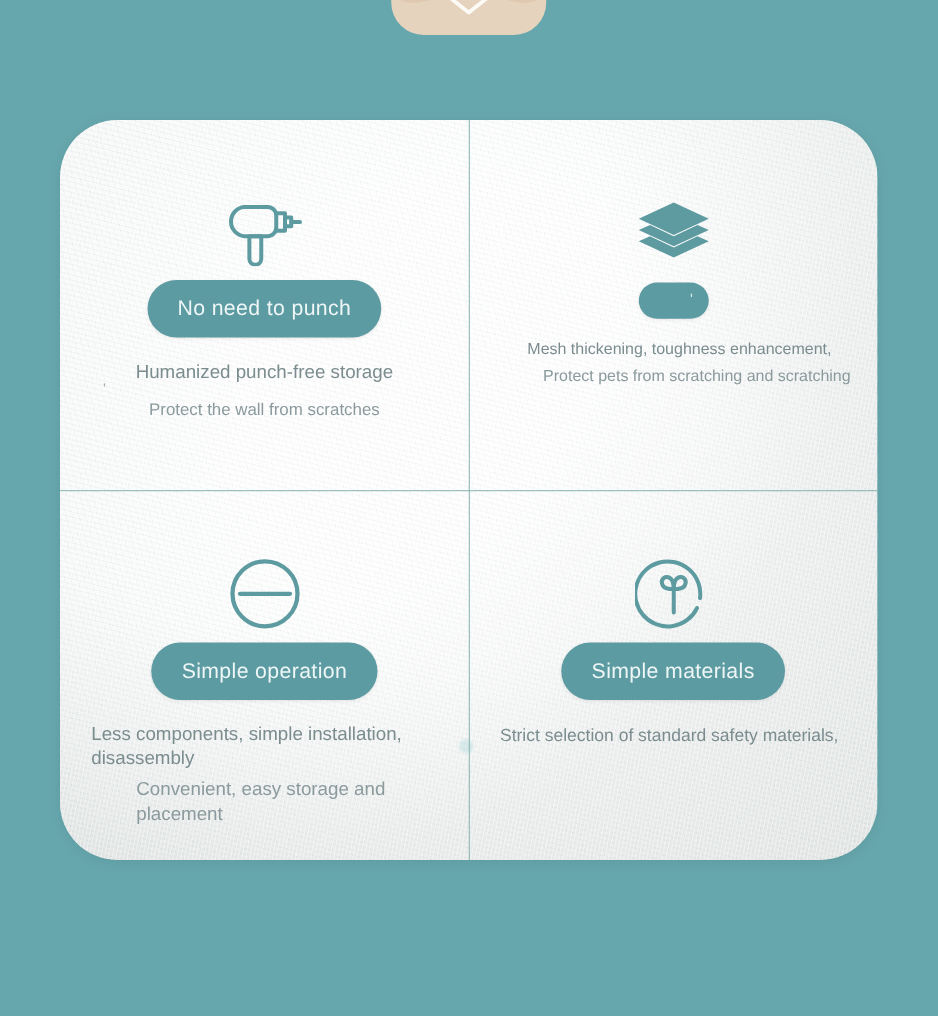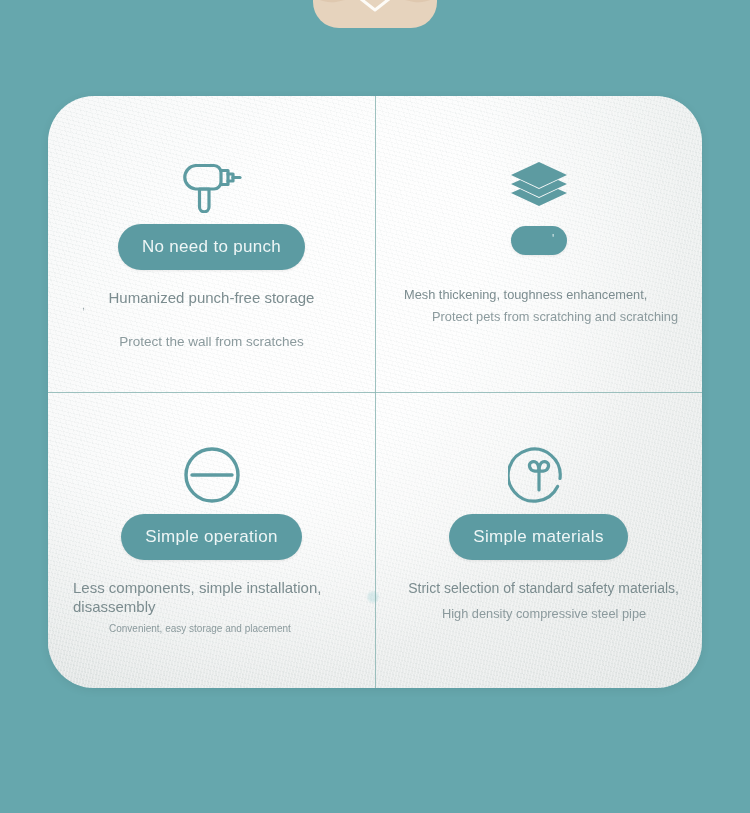--- a/index.html
+++ b/index.html
@@ -191,32 +191,32 @@
   
   .quad-tl .caption-block { text-align: center; margin-top: 18px; }
   .quad-tl .cap-primary  { font-size: 15px; position: relative; }
   .quad-tl .cap-primary .lead-mark {
     position: absolute;
     left: 10px;
     bottom: -5px;
     font-size: 11px;
     color: #9aa8ab;
   }
-  .quad-tl .cap-secondary { font-size: 13.5px; margin-top: 26px; }
-
-  .quad-tr .caption-block { text-align: left; padding-left: 10px; margin-top: 32px; }
+  .quad-tl .cap-secondary { font-size: 13.5px; margin-top: 12px; }
+
+  .quad-tr .caption-block { text-align: center; padding-left: 10px; margin-top: 16px; }
   .quad-tr .cap-primary { font-size: 12.8px; }
   .quad-tr .cap-secondary { padding-left: 28px; font-size: 12.8px; margin-top: 6px; }
 
   .quad-bl .caption-block { text-align: left; padding-left: 2px; margin-top: 18px; }
   .quad-bl .cap-primary { font-size: 15px; }
-  .quad-bl .cap-secondary { padding-left: 36px; font-size: 10px; margin-top: 6px; }
+  .quad-bl .cap-secondary { padding-left: 36px; font-size: 15px; margin-top: 6px; }
 
   .quad-br .caption-block { text-align: left; padding-left: 2px; margin-top: 20px; }
-  .quad-br .cap-primary { font-size: 14px; text-align: right; }
+  .quad-br .cap-primary { font-size: 14px; text-align: left; }
   .quad-br .cap-secondary { padding-left: 42px; font-size: 12.8px; margin-top: 8px; }
 
   .smudge {
     position: absolute;
     width: 14px;
     height: 14px;
     border-radius: 50%;
     background: radial-gradient(circle, rgba(140,200,205,.40) 0 40%, rgba(140,200,205,0) 72%);
     pointer-events: none;
   }
@@ -319,18 +319,17 @@
           </g>
         </svg>
       </div>
 
       <div class="pill">
         <span>Simple materials</span>
       </div>
 
       <div class="caption-block">
         <div class="cap-primary">Strict selection of standard safety materials,</div>
-        <div class="cap-secondary">High density compressive steel pipe</div>
       </div>
     </div>
 
   </div>
 </div>
 
 </body></html>

